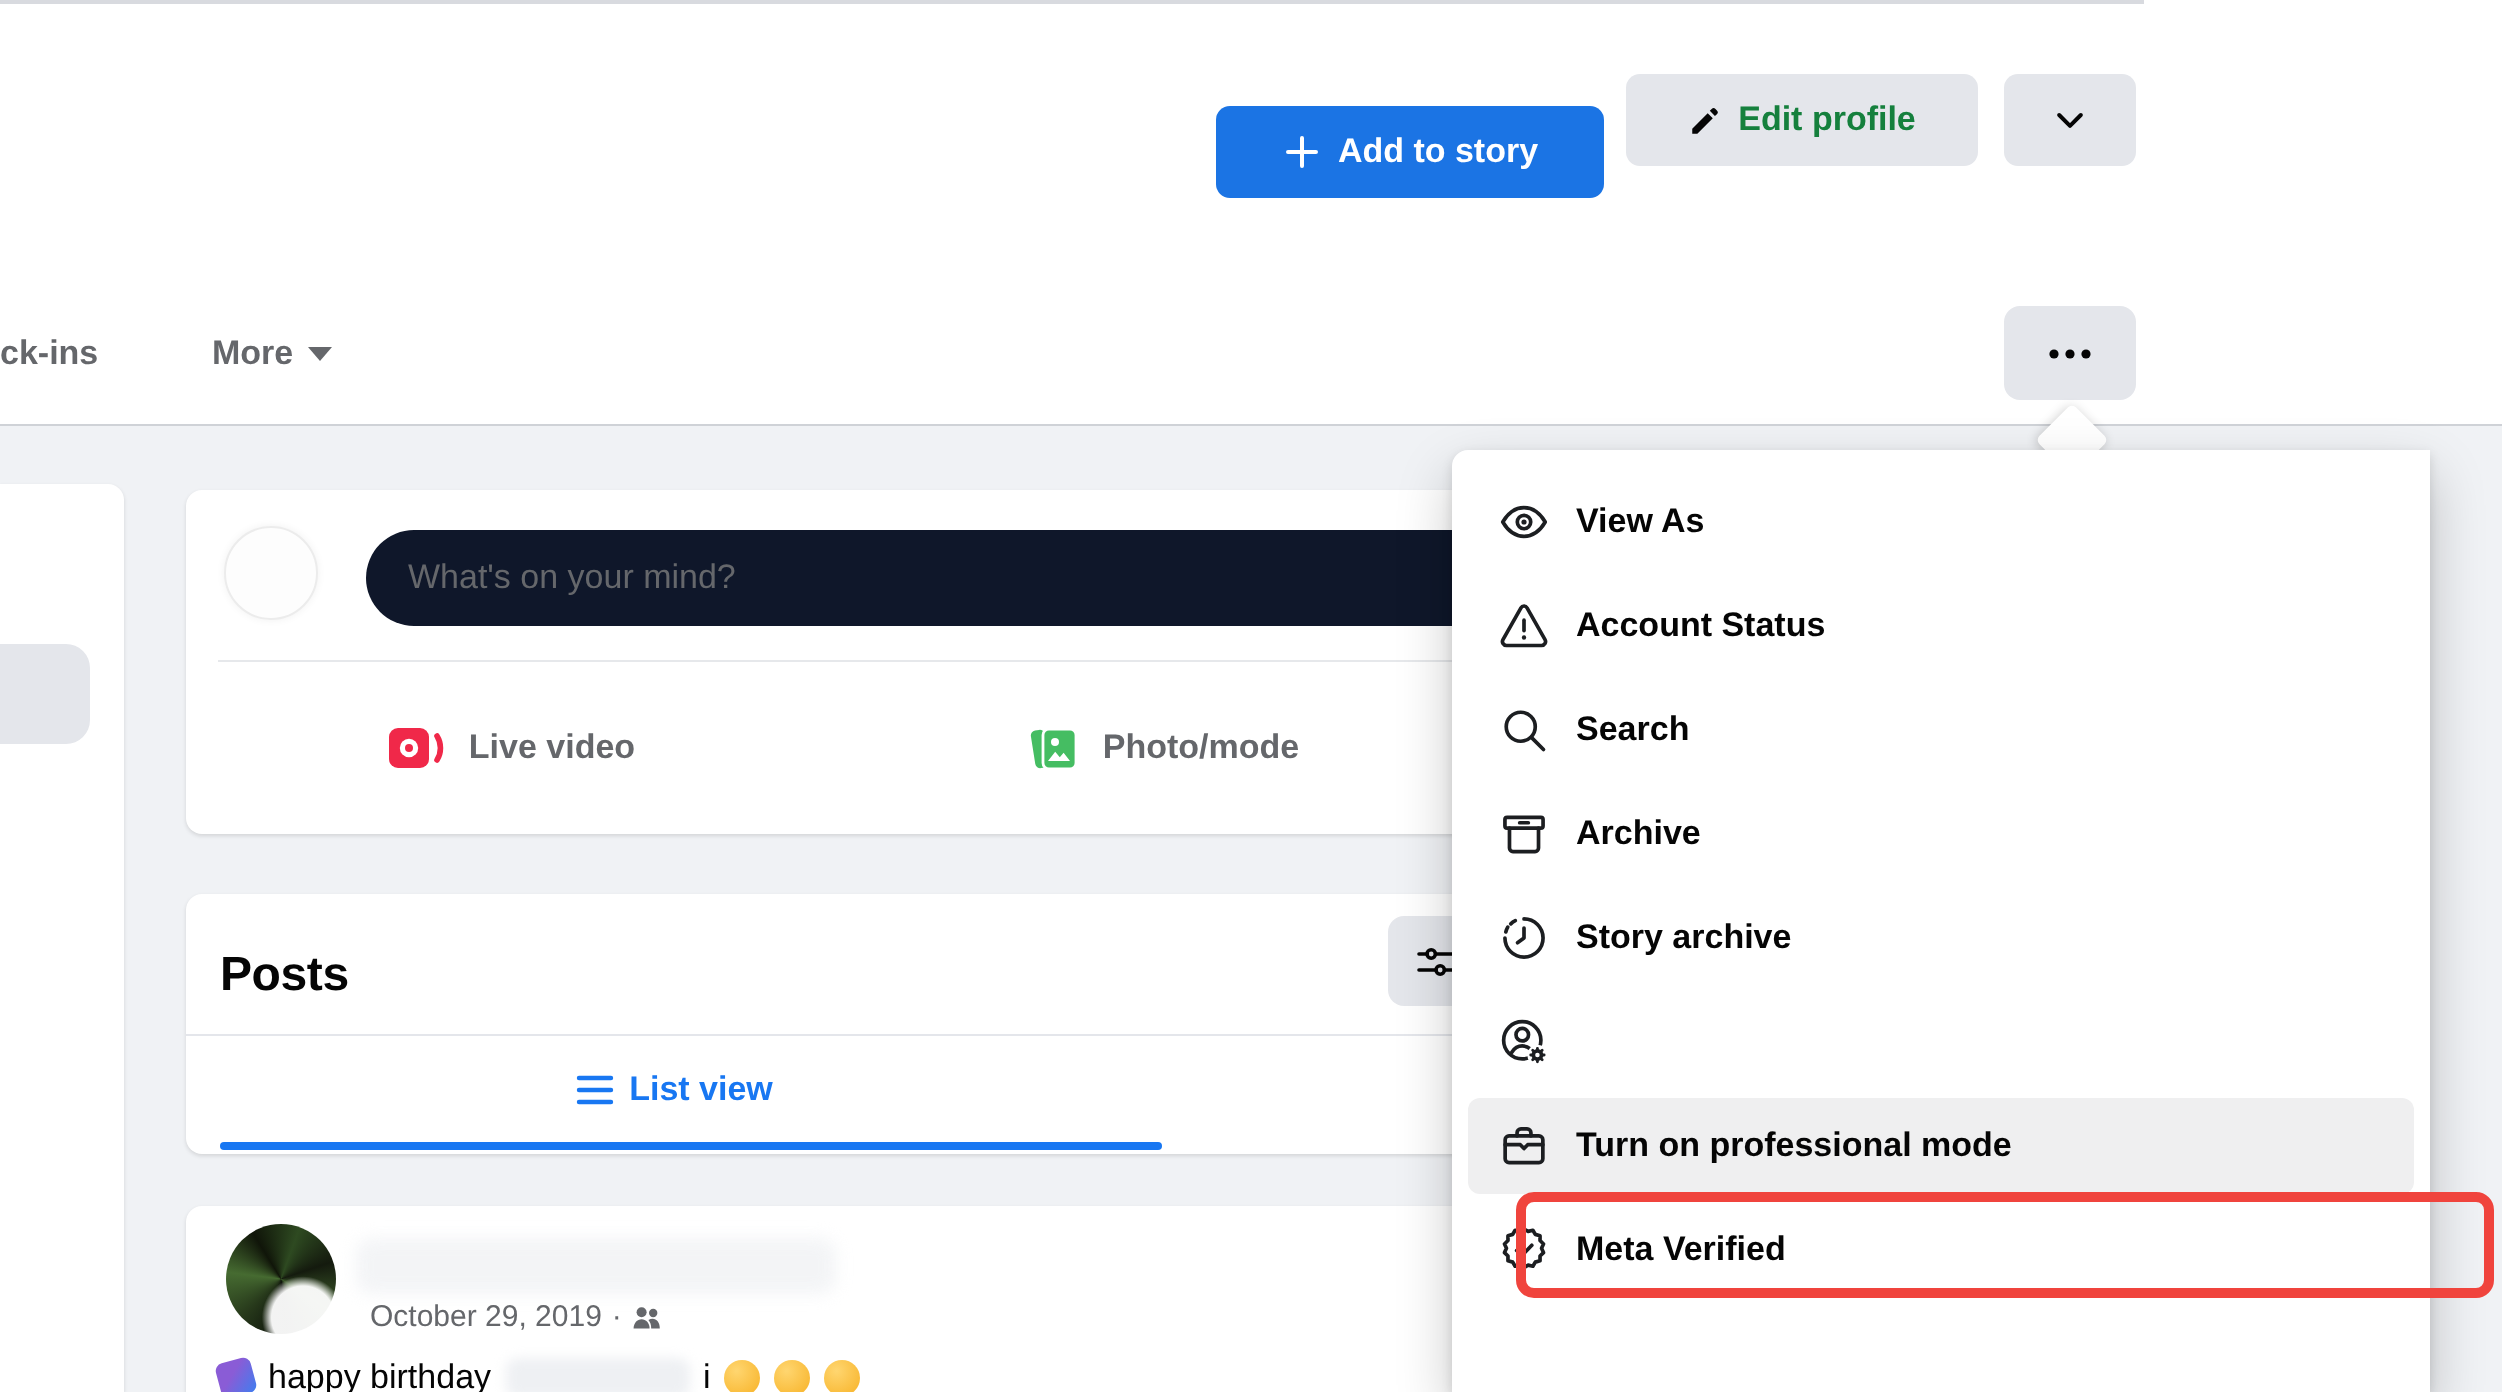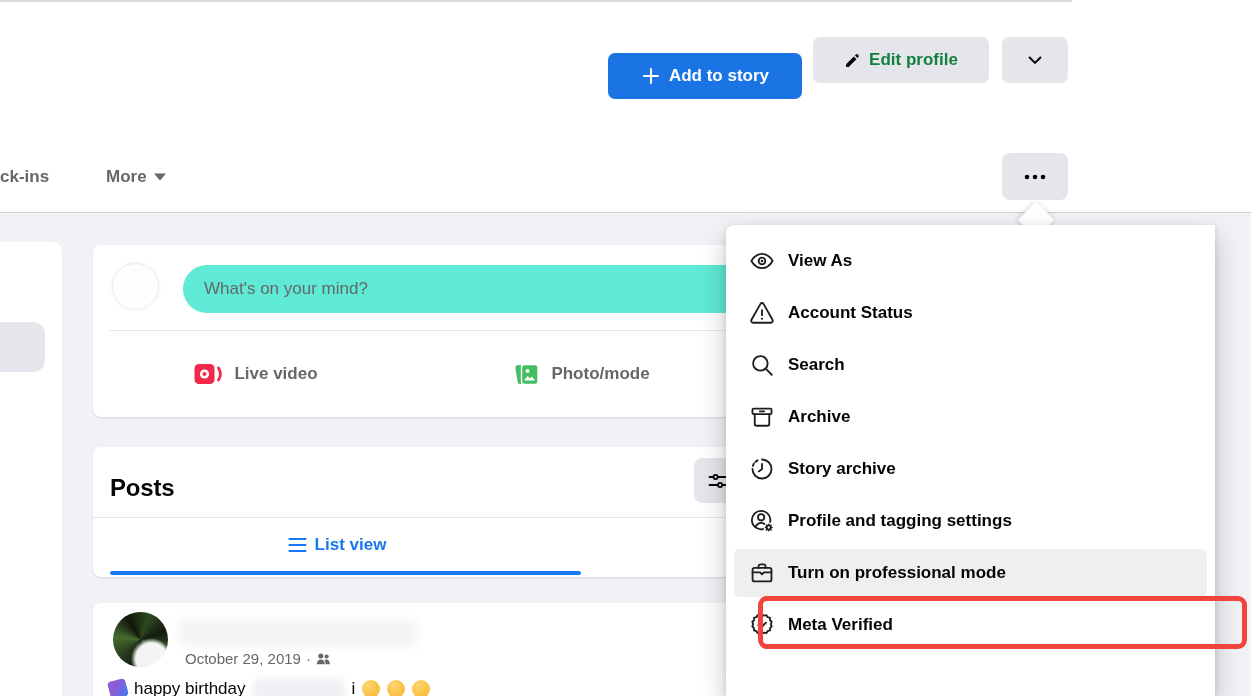--- a/index.html
+++ b/index.html
@@ -21,21 +21,21 @@
   .nav-checkins{left:0;}
   .nav-more{left:106px;}
   
   .main-bg{left:0;top:212px;width:1251px;height:484px;background:#f0f2f5;border-top:1px solid #cfd2d7;box-sizing:border-box;}
   .card{position:absolute;background:#fff;border-radius:8px;box-shadow:0 1px 2px rgba(0,0,0,.12);}
   .left-card{left:0;top:242px;width:62px;height:454px;border-radius:0 8px 0 0;}
   .left-pill{left:-14px;top:80px;width:59px;height:50px;border-radius:12px;background:#e4e6eb;}
   
   .composer{left:93px;top:245px;width:977px;height:172px;}
   .comp-avatar{left:19px;top:18px;width:47px;height:47px;border-radius:50%;background:#fdfdfd;border:1px solid #ececec;box-shadow:0 0 4px rgba(0,0,0,.06);box-sizing:border-box;}
-  .comp-pill{left:90px;top:20px;width:871px;height:48px;border-radius:24px;background:#5eead4;
+  .comp-pill{left:90px;top:20px;width:871px;height:48px;border-radius:24px;background:#0f172a;
              font-size:17px;color:#65676b;line-height:48px;padding-left:21px;box-sizing:border-box;}
   .comp-divider{left:16px;top:85px;width:945px;height:1px;background:#e6e8eb;}
   .act{top:86px;height:86px;display:flex;align-items:center;justify-content:center;gap:10px;
        font-size:17px;font-weight:600;color:#65676b;cursor:pointer;}
   .act1{left:0;width:326px;} .act2{left:326px;width:326px;}
   
   .postscard{left:93px;top:447px;width:977px;height:130px;}
   .posts-title{left:17px;top:27px;font-size:24px;font-weight:700;letter-spacing:-.2px;}
   .filters-btn{left:601px;top:11px;width:110px;height:45px;border-radius:8px;background:#e4e6eb;
                display:flex;align-items:center;justify-content:flex-start;gap:6px;padding-left:13px;
@@ -244,21 +244,20 @@
       <span style="display: flex;">
         <svg width="26" height="26" viewBox="0 0 24 24">
           <circle cx="11.2" cy="11.2" r="8.6" fill="none" stroke="#1c1e21" stroke-width="1.7" stroke-linecap="round" stroke-linejoin="round"></circle>
           <circle cx="11.2" cy="8.6" r="2.9" fill="none" stroke="#1c1e21" stroke-width="1.7" stroke-linecap="round" stroke-linejoin="round"></circle>
           <path d="M6.4 16.7c1.2-1.9 2.9-2.9 4.8-2.9 1.3 0 2.5.4 3.5 1.3" fill="none" stroke="#1c1e21" stroke-width="1.7" stroke-linecap="round" stroke-linejoin="round"></path>
           <circle cx="18.2" cy="18" r="4.7" fill="#fff"></circle>
           <circle cx="18.2" cy="18" r="1.9" fill="none" stroke="#1c1e21" stroke-width="1.7" stroke-linecap="round" stroke-linejoin="round"></circle>
           <path d="M18.2 14.9v1M18.2 20.1v1M21.3 18h-1M16.1 18h-1M20.4 15.8l-.7.7M16.7 19.5l-.7.7M20.4 20.2l-.7-.7M16.7 16.5l-.7-.7" fill="none" stroke="#1c1e21" stroke-width="1.3" stroke-linecap="round"></path>
         </svg>
       </span>
-      <span>Profile and tagging settings</span>
     </div>
     <div class="menu-row hl">
       <span style="display: flex;">
         <svg width="26" height="26" viewBox="0 0 24 24">
           <rect x="3.3" y="7.3" width="17.4" height="12.4" rx="1.8" fill="none" stroke="#1c1e21" stroke-width="1.7" stroke-linecap="round" stroke-linejoin="round"></rect>
           <path d="M8.8 7.3V5.9c0-1 .8-1.8 1.8-1.8h2.8c1 0 1.8.8 1.8 1.8v1.4" fill="none" stroke="#1c1e21" stroke-width="1.7" stroke-linecap="round" stroke-linejoin="round"></path>
           <path d="M3.3 11.4h7l1.7 1.8 1.7-1.8h7" fill="none" stroke="#1c1e21" stroke-width="1.7" stroke-linecap="round" stroke-linejoin="round"></path>
         </svg>
       </span>
       <span>Turn on professional mode</span>

